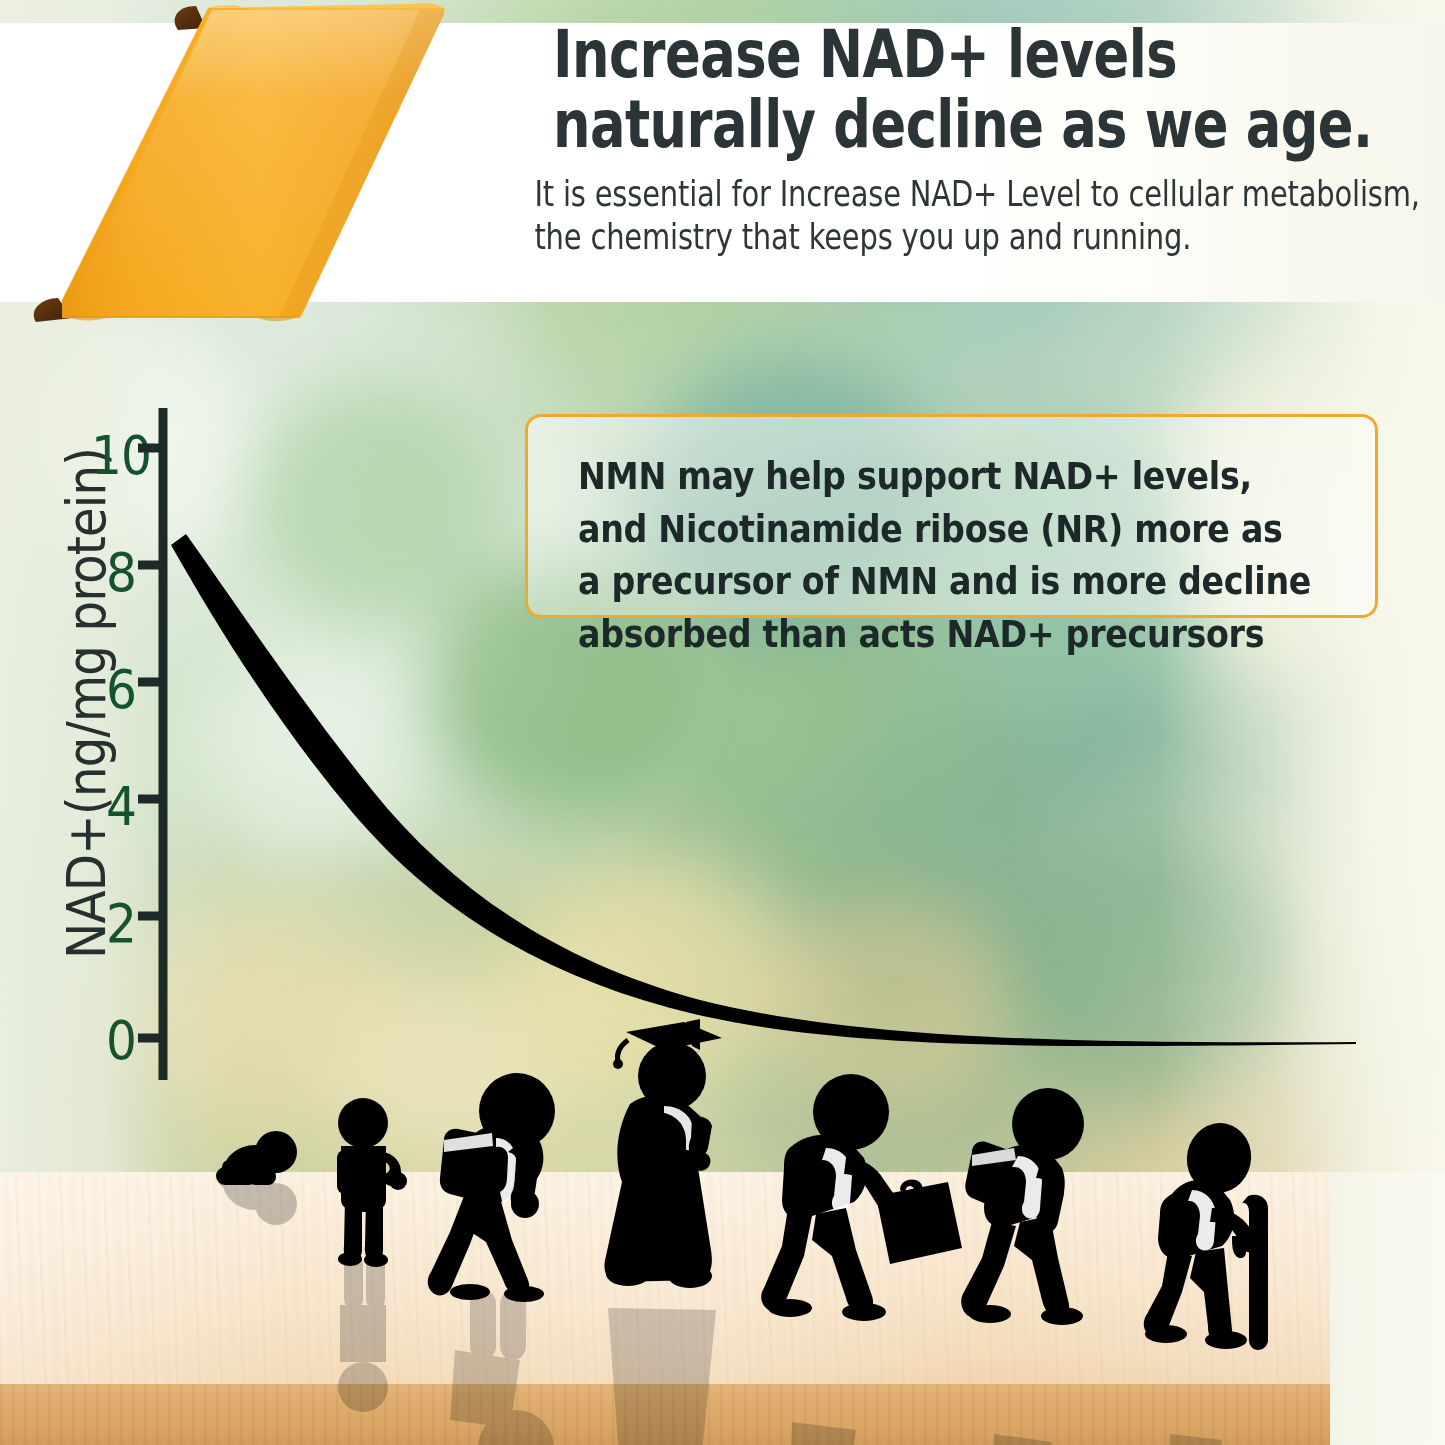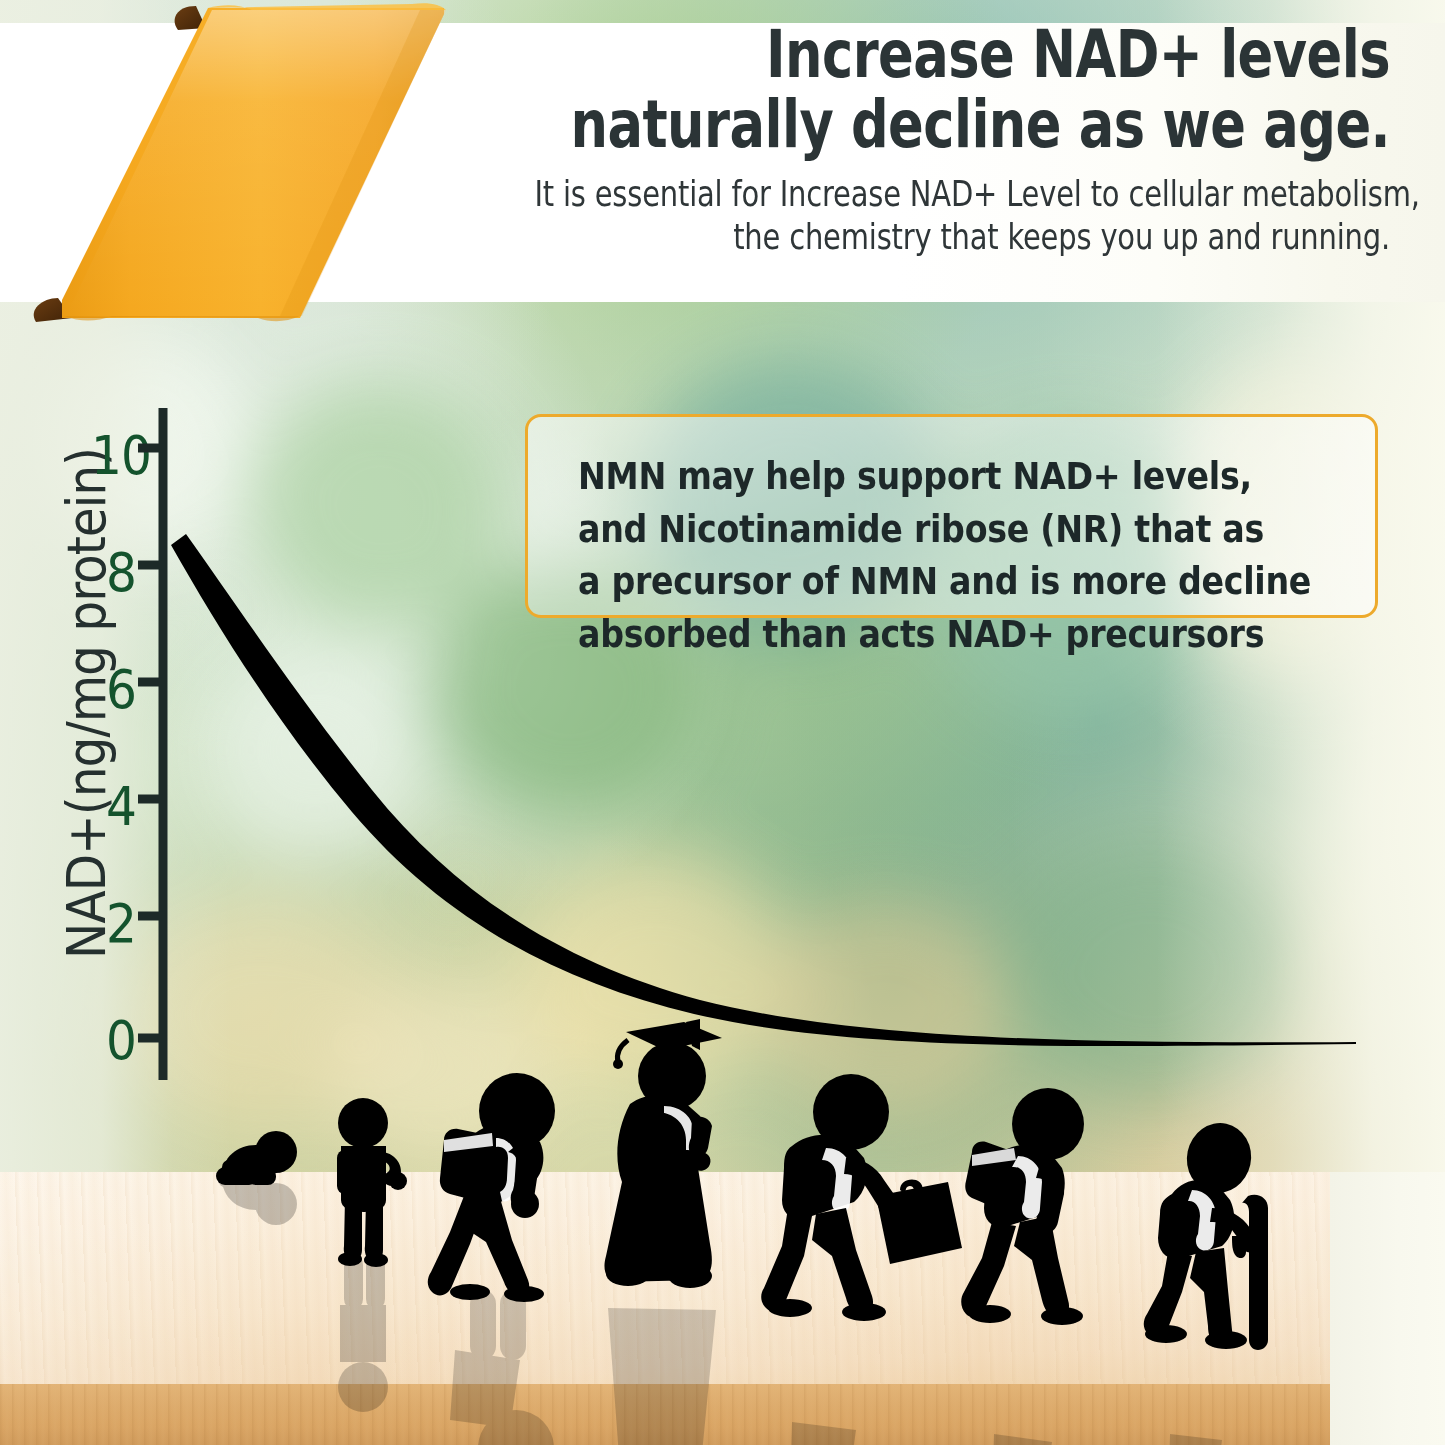--- a/index.html
+++ b/index.html
@@ -80,21 +80,20 @@
     width: 520px; height: 330px;
     z-index: 6;
   }
 
   
   .header-text {
     position: absolute;
     left: 460px; top: 20px;
     width: 930px;
     z-index: 8;
-    text-align: right;
   }
   .title-line {
     font-family: "Liberation Sans Narrow", "DejaVu Sans Condensed", "Liberation Sans", sans-serif;
     font-weight: bold;
     font-size: 65px;
     line-height: 1.07;
     color: #2b3436;
     letter-spacing: -0.6px;
     transform: scaleX(0.9);
     transform-origin: right center;
@@ -326,21 +325,21 @@
                L 1356,1044
                C 1060,1048 848,1050 694,1014
                C 552,980 440,916 352,812
                C 278,724 218,628 171,545
                Z" fill="#000000"></path>
     </svg>
   </div>
 
   <div class="callout">
     <div class="callout-line">NMN may help support NAD+ levels,</div>
-    <div class="callout-line">and Nicotinamide ribose (NR) that as</div>
+    <div class="callout-line">and Nicotinamide ribose (NR) more as</div>
     <div class="callout-line">a precursor of NMN and is more decline</div>
     <div class="callout-line">absorbed than acts NAD+ precursors</div>
   </div>
 
   <div class="table-top"></div>
   <div class="table-edge"></div>
   <div class="table-right-white"></div>
 
   <div class="people-layer">
     <svg width="1445" height="1445" viewBox="0 0 1445 1445">

